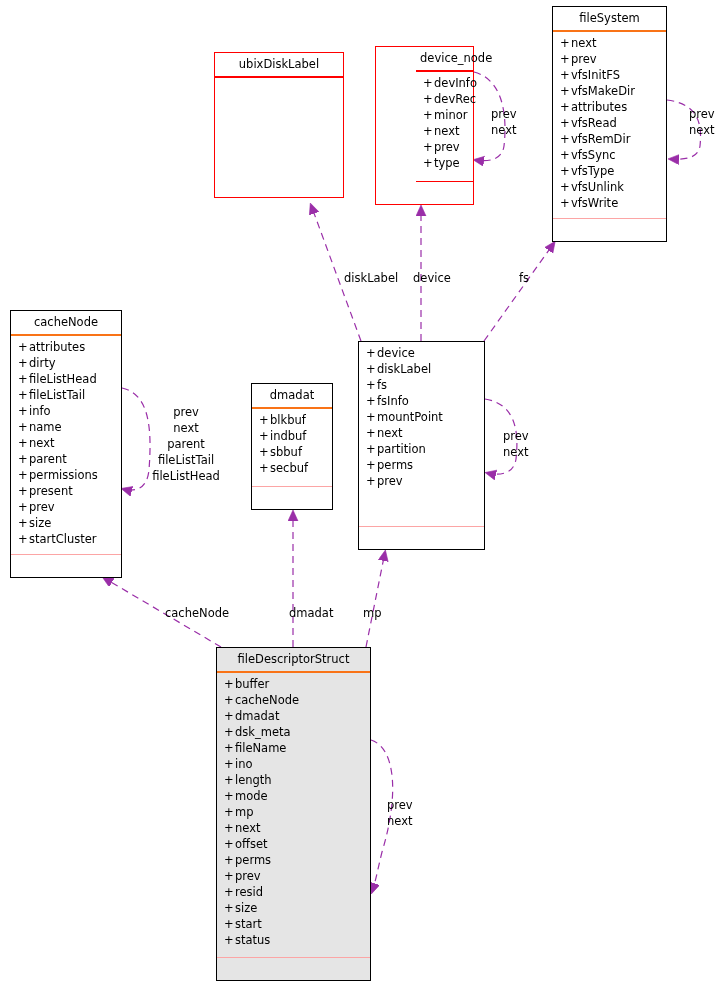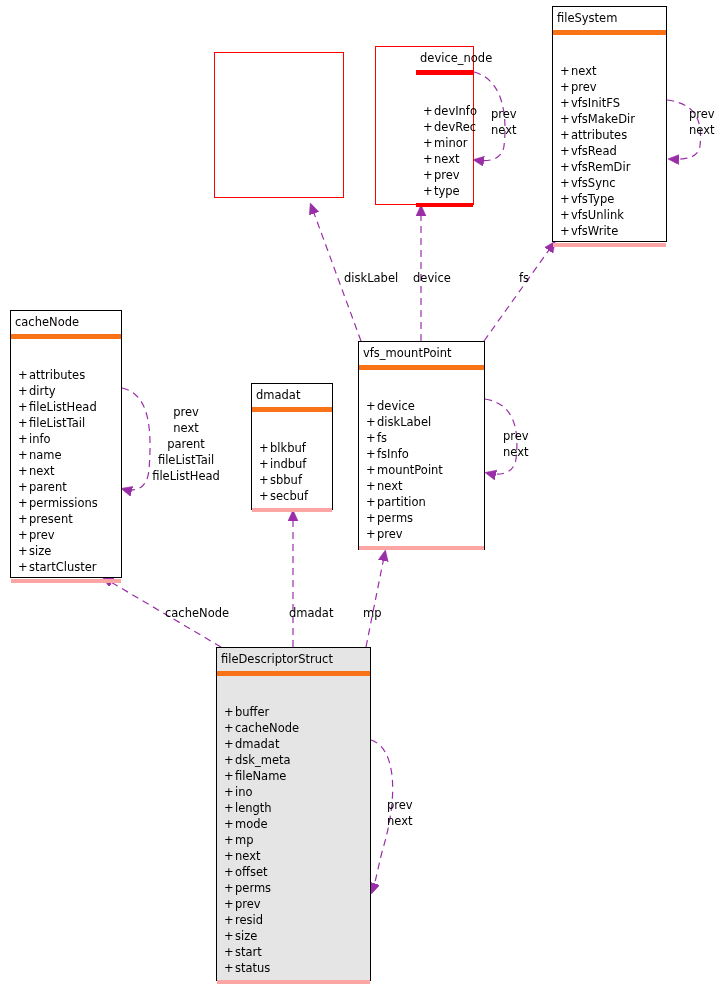--- a/index.html
+++ b/index.html
@@ -35,36 +35,36 @@
     flex-direction: column;
   }
   .uml-class.red {
     border-color: #ff0000;
   }
   .uml-class.filled {
     background: #e5e5e5;
   }
   .class-title {
     box-sizing: border-box;
+    text-align: center;
     font-size: 11.5px;
     color: #000000;
     line-height: 14px;
     padding: 4px 4px 5px 4px;
-    border-bottom: 5px solid #f97316;
+    border-bottom: 2px solid #f97316;
     white-space: nowrap;
   }
   .uml-class.red > .class-title {
     border-bottom-color: #ff0000;
   }
   .class-attrs {
     box-sizing: border-box;
     padding: 3px 0 4px 7px;
-    border-bottom: 4px solid #fca5a5;
+    border-bottom: 1px solid #fca5a5;
     flex: 1 1 auto;
-    margin-top: 25px;
   }
   .uml-class.red > .class-attrs {
     border-bottom-color: #ff0000;
   }
   .attr-row {
     font-size: 11.5px;
     line-height: 16px;
     color: #000000;
     white-space: nowrap;
   }
@@ -152,20 +152,21 @@
       <div class="attr-row"><span class="attr-sign">+</span><span>devRec</span></div>
       <div class="attr-row"><span class="attr-sign">+</span><span>minor</span></div>
       <div class="attr-row"><span class="attr-sign">+</span><span>next</span></div>
       <div class="attr-row"><span class="attr-sign">+</span><span>prev</span></div>
       <div class="attr-row"><span class="attr-sign">+</span><span>type</span></div>
     </div>
     <div class="class-ops"></div>
   </div>
 
   <div class="uml-class red" style="left:214px; top:52px; width:130px; height:146px;">
+    <div class="class-title">ubixDiskLabel</div>
     <div class="class-ops"></div>
   </div>
 
   <div class="uml-class" style="left:10px; top:310px; width:112px; height:268px;">
     <div class="class-title">cacheNode</div>
     <div class="class-attrs">
       <div class="attr-row"><span class="attr-sign">+</span><span>attributes</span></div>
       <div class="attr-row"><span class="attr-sign">+</span><span>dirty</span></div>
       <div class="attr-row"><span class="attr-sign">+</span><span>fileListHead</span></div>
       <div class="attr-row"><span class="attr-sign">+</span><span>fileListTail</span></div>
@@ -187,21 +188,20 @@
     <div class="class-attrs">
       <div class="attr-row"><span class="attr-sign">+</span><span>blkbuf</span></div>
       <div class="attr-row"><span class="attr-sign">+</span><span>indbuf</span></div>
       <div class="attr-row"><span class="attr-sign">+</span><span>sbbuf</span></div>
       <div class="attr-row"><span class="attr-sign">+</span><span>secbuf</span></div>
     </div>
     <div class="class-ops"></div>
   </div>
 
   <div class="uml-class" style="left:358px; top:341px; width:127px; height:209px;">
-    <div class="class-title">vfs_mountPoint</div>
     <div class="class-attrs">
       <div class="attr-row"><span class="attr-sign">+</span><span>device</span></div>
       <div class="attr-row"><span class="attr-sign">+</span><span>diskLabel</span></div>
       <div class="attr-row"><span class="attr-sign">+</span><span>fs</span></div>
       <div class="attr-row"><span class="attr-sign">+</span><span>fsInfo</span></div>
       <div class="attr-row"><span class="attr-sign">+</span><span>mountPoint</span></div>
       <div class="attr-row"><span class="attr-sign">+</span><span>next</span></div>
       <div class="attr-row"><span class="attr-sign">+</span><span>partition</span></div>
       <div class="attr-row"><span class="attr-sign">+</span><span>perms</span></div>
       <div class="attr-row"><span class="attr-sign">+</span><span>prev</span></div>

